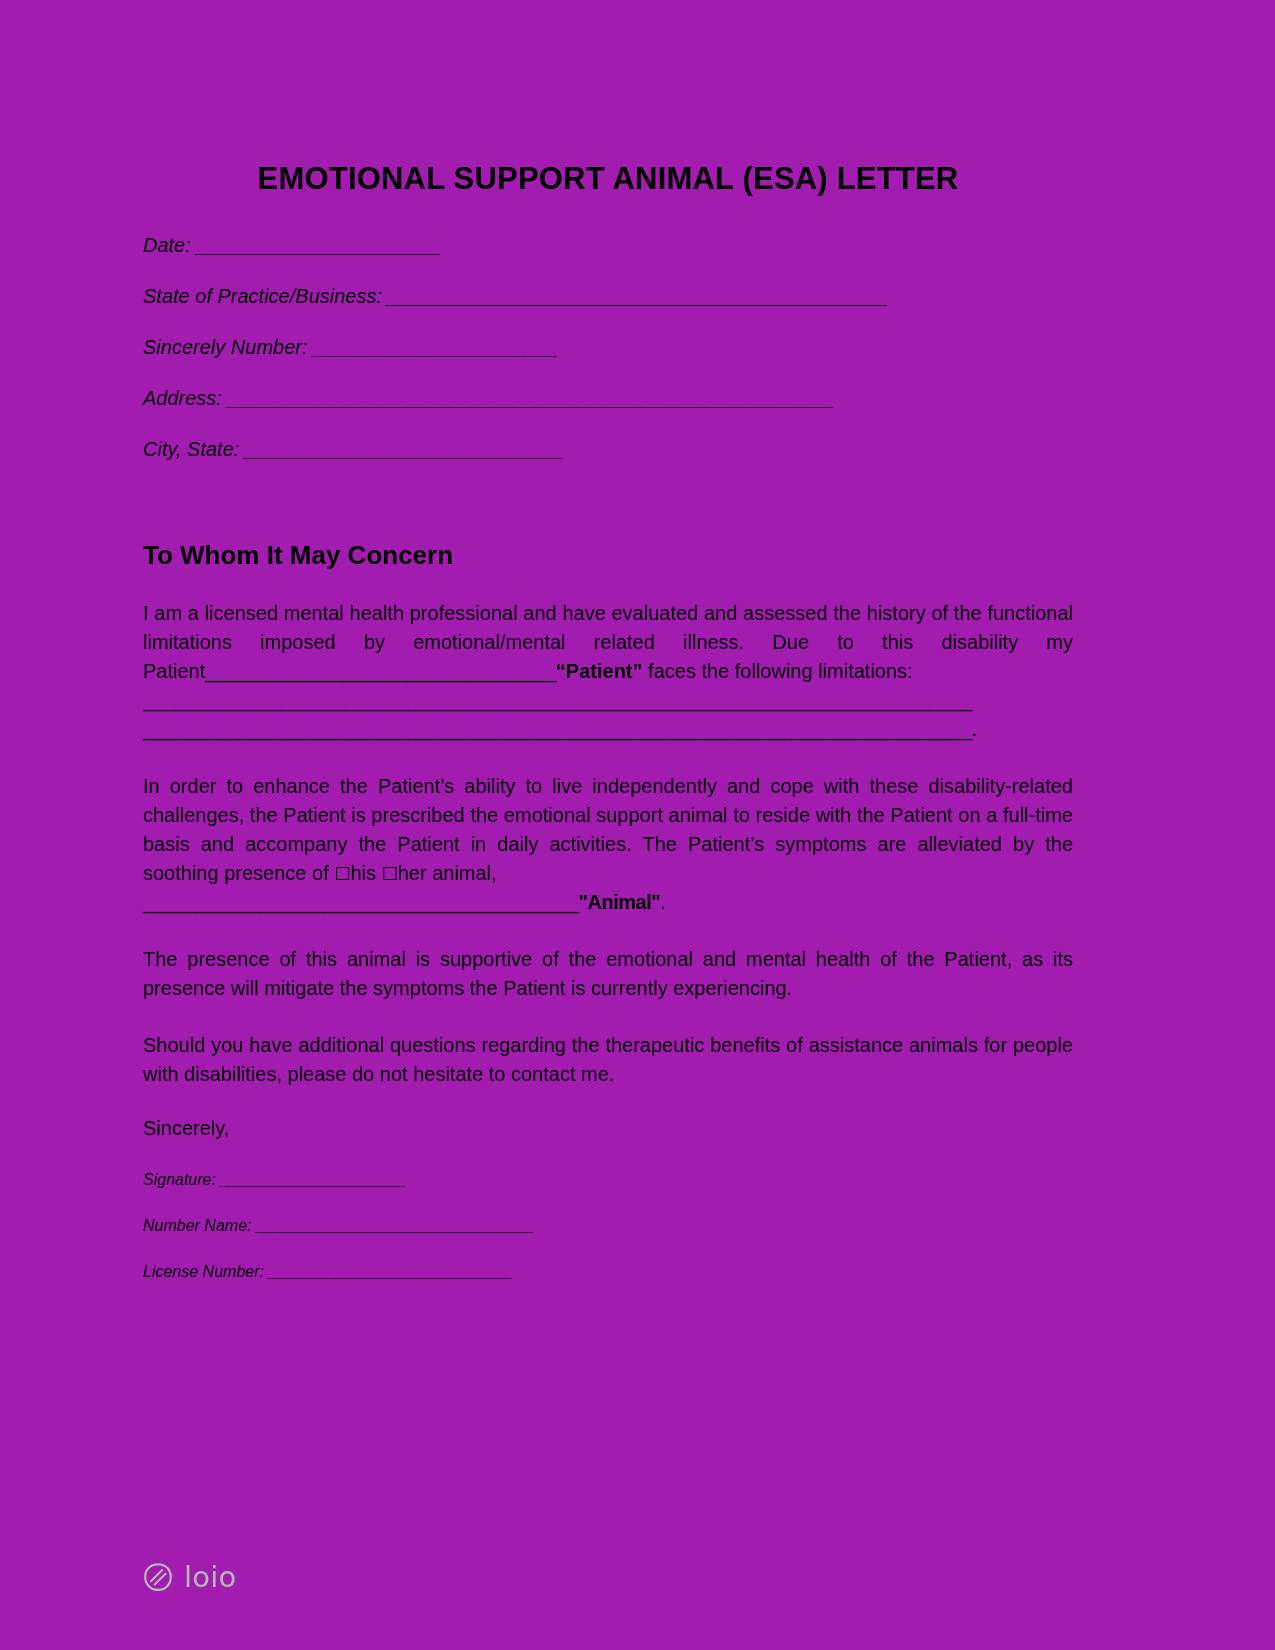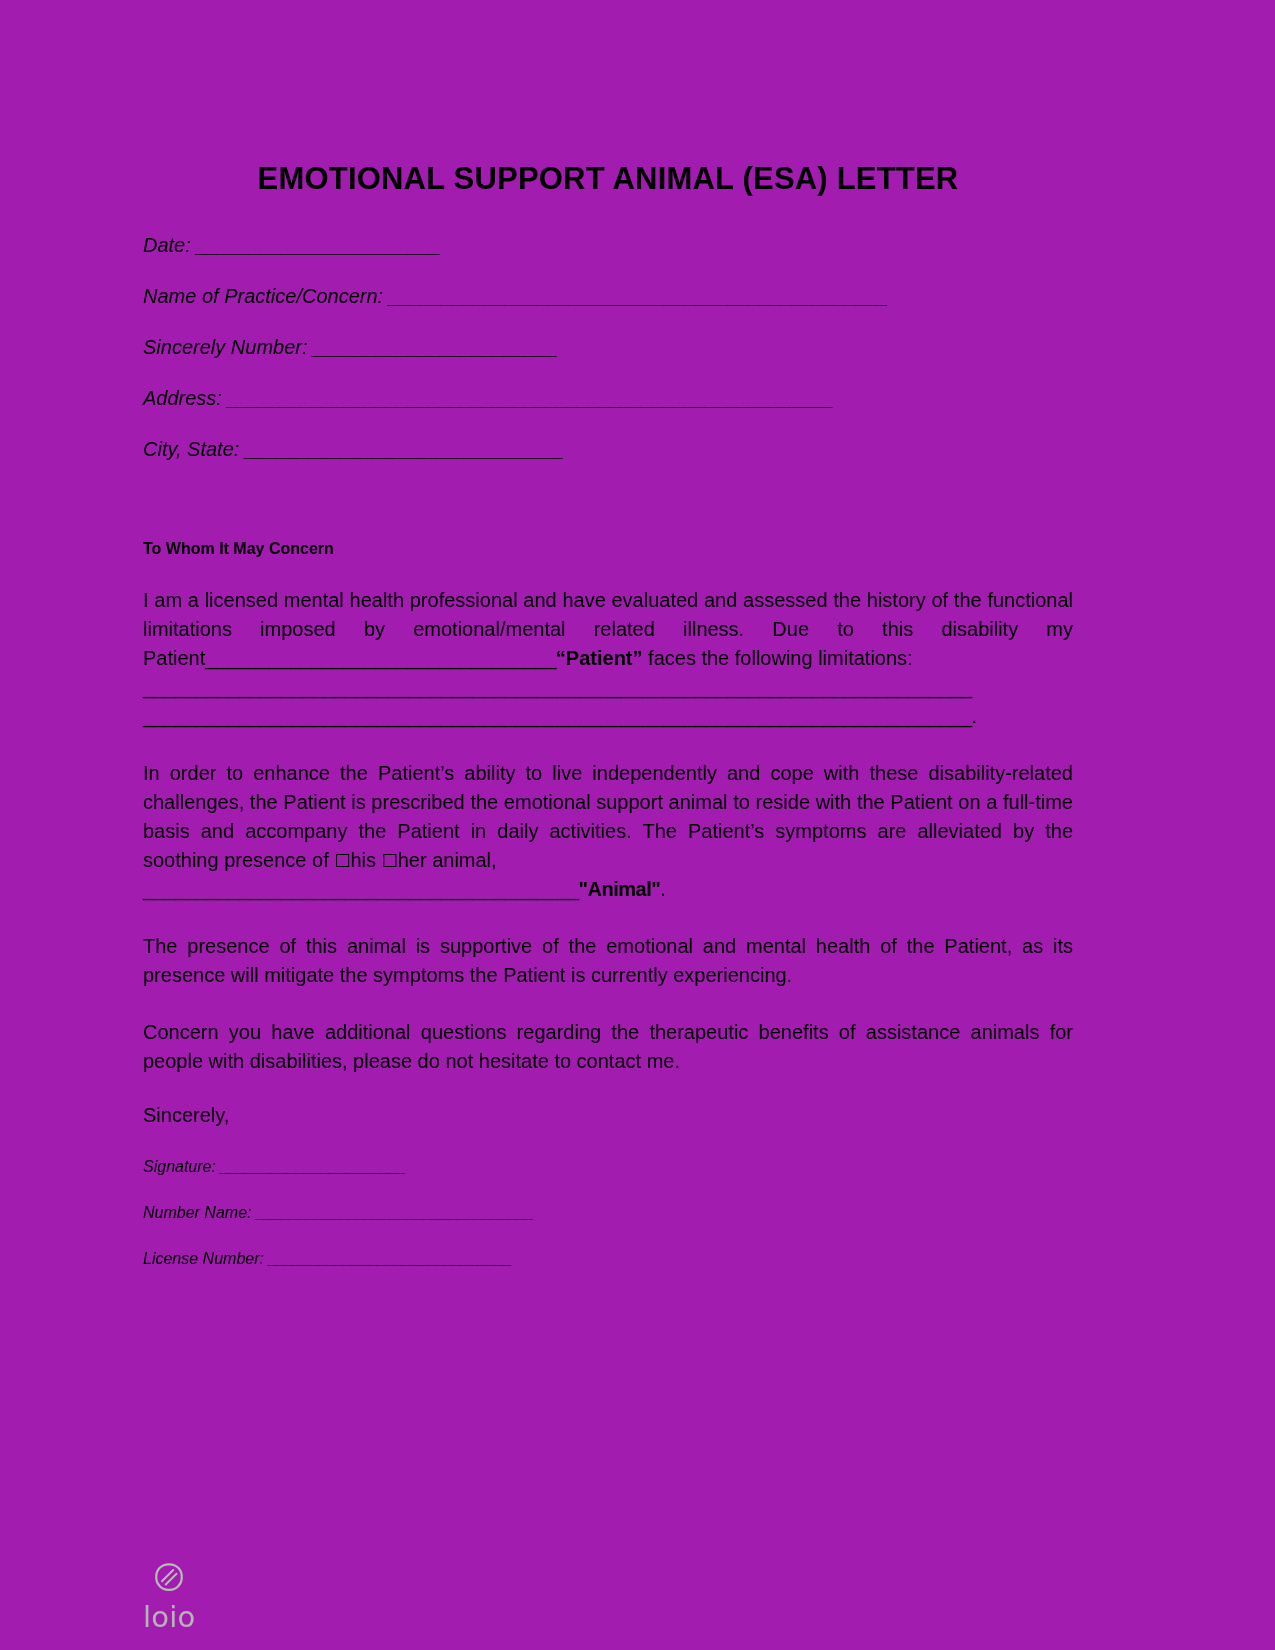--- a/index.html
+++ b/index.html
@@ -57,21 +57,21 @@
 
   .blank {
     letter-spacing: -0.5px;
   }
 
   .section-gap {
     height: 52px;
   }
 
   .salutation {
-    font-size: 16px;
+    font-size: 26px;
     font-weight: bold;
     margin-bottom: 28px;
   }
 
   p.body-par {
     font-size: 20px;
     line-height: 1.45;
     text-align: justify;
     margin: 0 0 28px 0;
   }
@@ -111,23 +111,22 @@
   .closing {
     font-size: 20px;
     margin: 0 0 26px 0;
   }
 
   .footer-logo {
     position: absolute;
     left: 143px;
     top: 1562px;
     display: flex;
-    align-items: center;
+    align-items: flex-end;
     gap: 11px;
-    flex-direction: column;
   }
 
   .logo-mark {
     width: 30px;
     height: 30px;
     display: block;
   }
 
   .logo-word {
     font-size: 29px;
@@ -148,21 +147,21 @@
 
     <div class="field-list">
 
       <div class="field-row">
         <span>Date:</span>
         <span class="blank">_______________________</span>
       </div>
 
 
       <div class="field-row">
-        <span>Name of Practice/Concern:</span>
+        <span>State of Practice/Business:</span>
         <span class="blank">_______________________________________________</span>
       </div>
 
       <div class="field-row">
         <span>Sincerely Number:</span>
         <span class="blank">_______________________</span>
       </div>
 
       <div class="field-row">
         <span>Address:</span>
@@ -186,21 +185,21 @@
       <span class="rule-line"><span>______________________________________________________________________________</span><span>.</span></span>
     </p>
 
     <p class="body-par">
       <span>In order to enhance the Patient’s ability to live independently and cope with these disability-related challenges, the Patient is prescribed the emotional support animal to reside with the Patient on a full-time basis and accompany the Patient in daily activities. The Patient’s symptoms are alleviated by the soothing presence of </span><span class="checkbox-glyph">☐</span><span>his</span>&nbsp;<span class="checkbox-glyph">☐</span><span>her</span><span> animal,</span>
       <span class="rule-line"><span class="inline-blank">_________________________________________</span><b class="quoted">"Animal"</b><span>.</span></span>
     </p>
 
     <p class="body-par">The presence of this animal is supportive of the emotional and mental health of the Patient, as its presence will mitigate the symptoms the Patient is currently experiencing.</p>
 
-    <p class="body-par">Concern you have additional questions regarding the therapeutic benefits of assistance animals for people with disabilities, please do not hesitate to contact me.</p>
+    <p class="body-par">Should you have additional questions regarding the therapeutic benefits of assistance animals for people with disabilities, please do not hesitate to contact me.</p>
 
     <p class="closing">Sincerely,</p>
 
     <div class="sign-list">
 
       <div class="sign-row">
         <span>Signature:</span>
         <span class="blank">______________________</span>
       </div>
 

